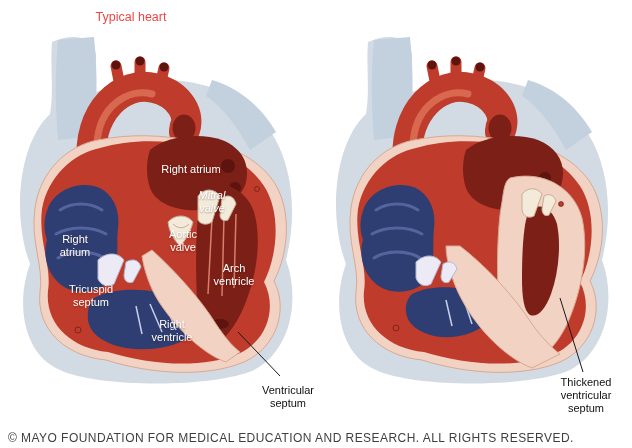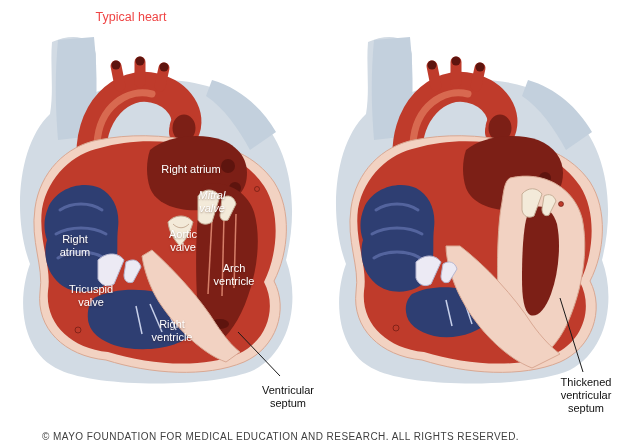--- a/index.html
+++ b/index.html
@@ -14,22 +14,22 @@
   .title {
     position:absolute; font-size:12.5px; color:#ef4444; text-align:center;
   }
   .lbl {
     position:absolute; font-size:11px; line-height:1.18; color:#ffffff;
     text-align:center; white-space:pre-line;
     text-shadow:0 1px 2px rgba(60,20,10,.38);
   }
   .lbl.dark { color:#101010; text-shadow:none; }
   .copyright {
-    position:absolute; left:8px; top:431px; font-size:10px;
-    letter-spacing:.45px; color:#3f3f3f;margin-left:34px;
+    position:absolute; left:8px; top:431px; font-size:12px;
+    letter-spacing:.45px; color:#3f3f3f;
   }
 
   
   .f-blob   { fill:var(--bgBlob); }
   .f-vessel { fill:var(--bgVessel); }
   .f-pink   { fill:var(--pinkWall); }
   .f-red    { fill:var(--red); }
   .f-dark   { fill:var(--darkRed); }
   .f-deep   { fill:var(--deepRed); }
   .f-blue   { fill:var(--blue); }
@@ -175,21 +175,21 @@
   <div class="title" style="left:41px; top:10px; width:180px;">Typical heart</div>
 
   <div class="lbl" style="left:141px; top:163px; width:100px;">Right atrium</div>
   <div class="lbl" style="left:172px; top:189px; width:80px;font-style:italic;">Mitral
 valve</div>
   <div class="lbl" style="left:143px; top:228px; width:80px;">Aortic
 valve</div>
   <div class="lbl" style="left:35px; top:233px; width:80px;">Right
 atrium</div>
   <div class="lbl" style="left:51px; top:283px; width:80px;">Tricuspid
-valve</div>
+septum</div>
   <div class="lbl" style="left:194px; top:262px; width:80px;">Arch
 ventricle</div>
   <div class="lbl" style="left:132px; top:318px; width:80px;">Right
 ventricle</div>
   <div class="lbl dark" style="left:238px; top:384px; width:100px;">Ventricular
 septum</div>
   <div class="lbl dark" style="left:536px; top:376px; width:100px;">Thickened
 ventricular
 septum</div>
 

